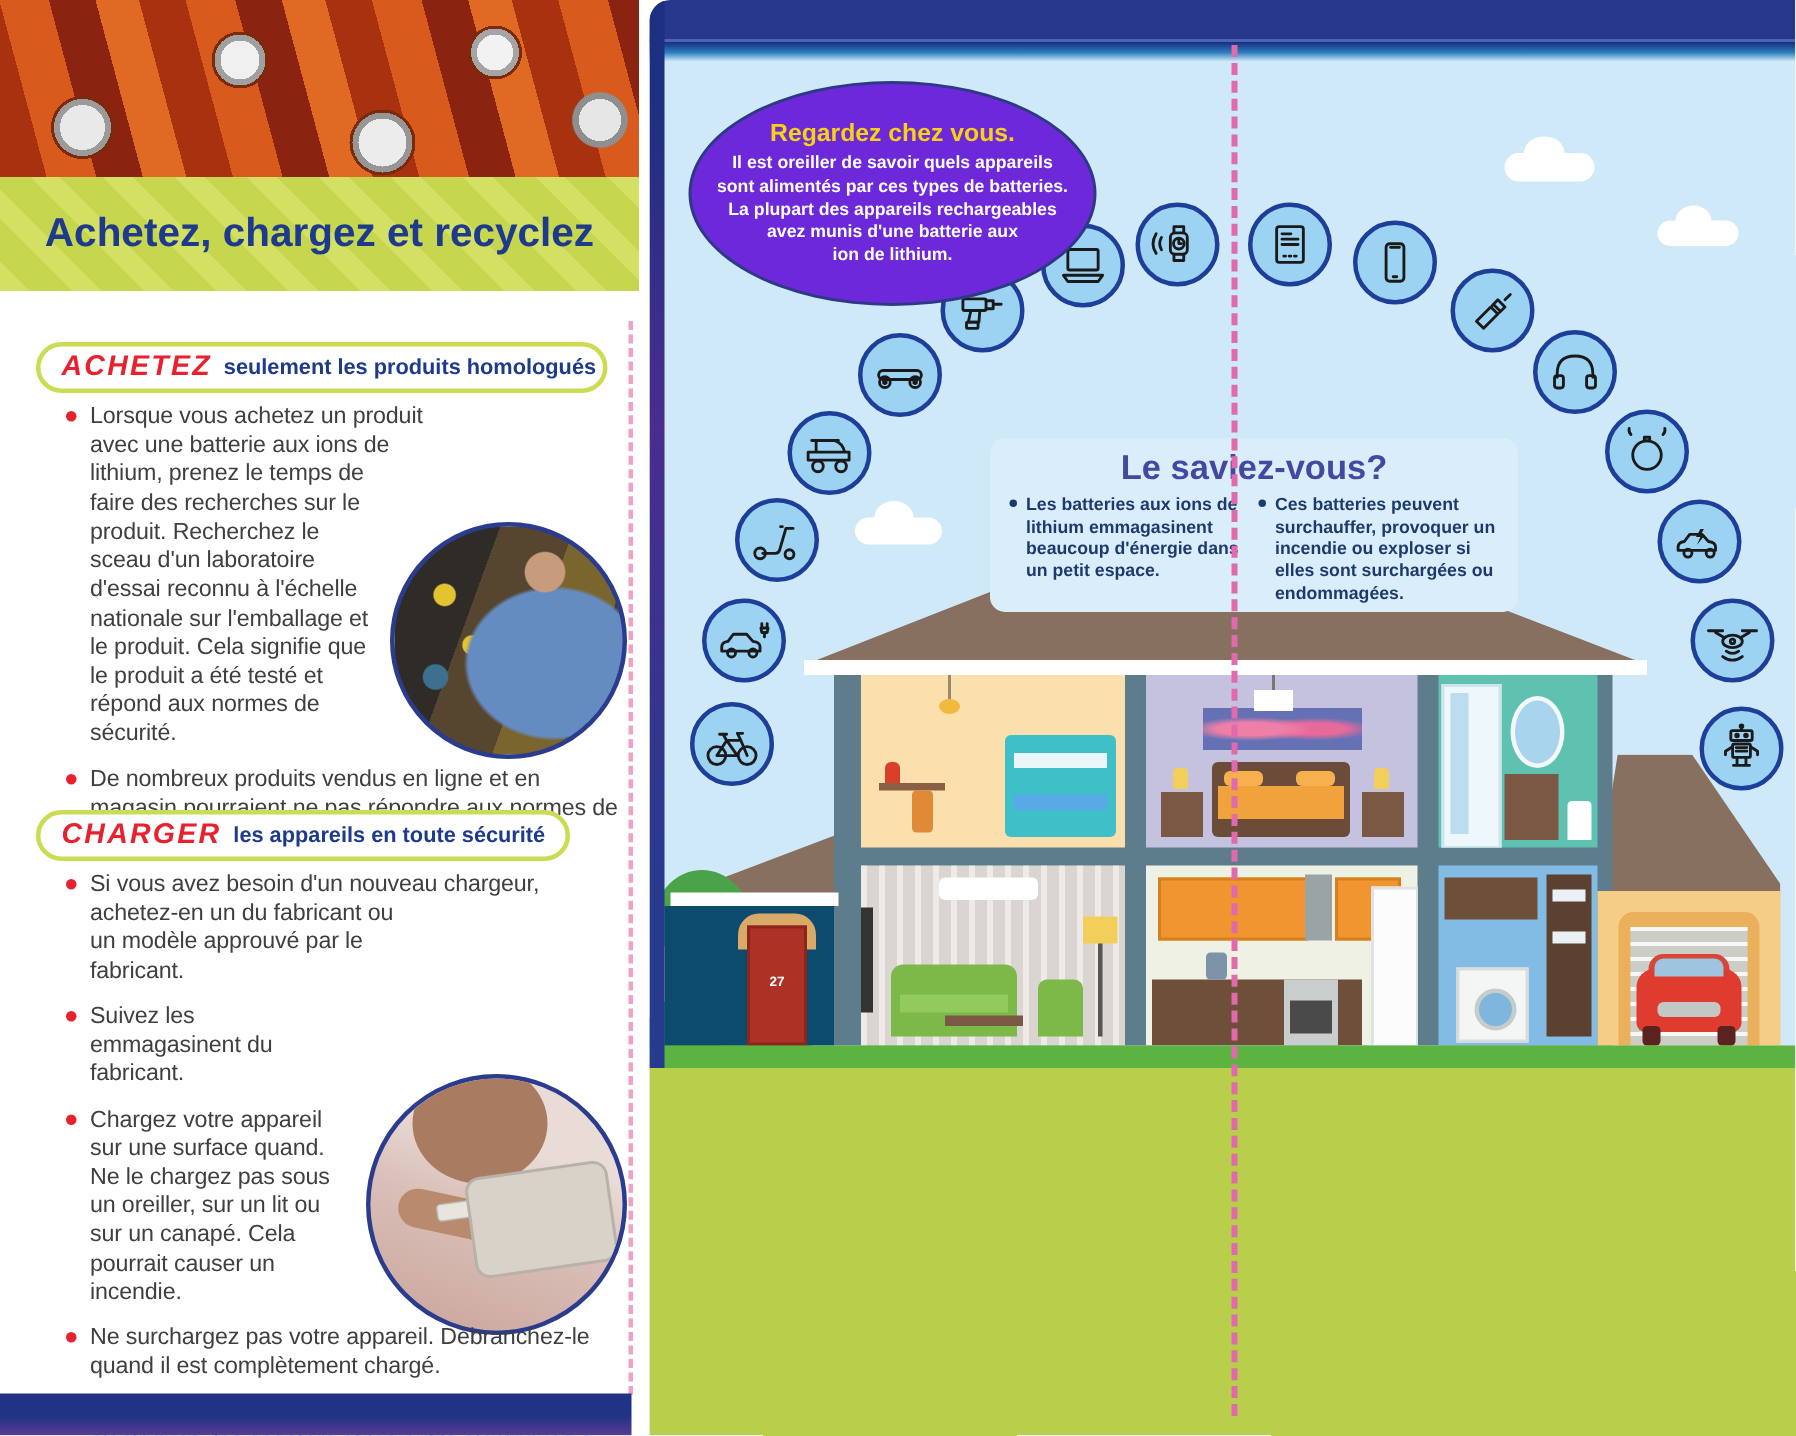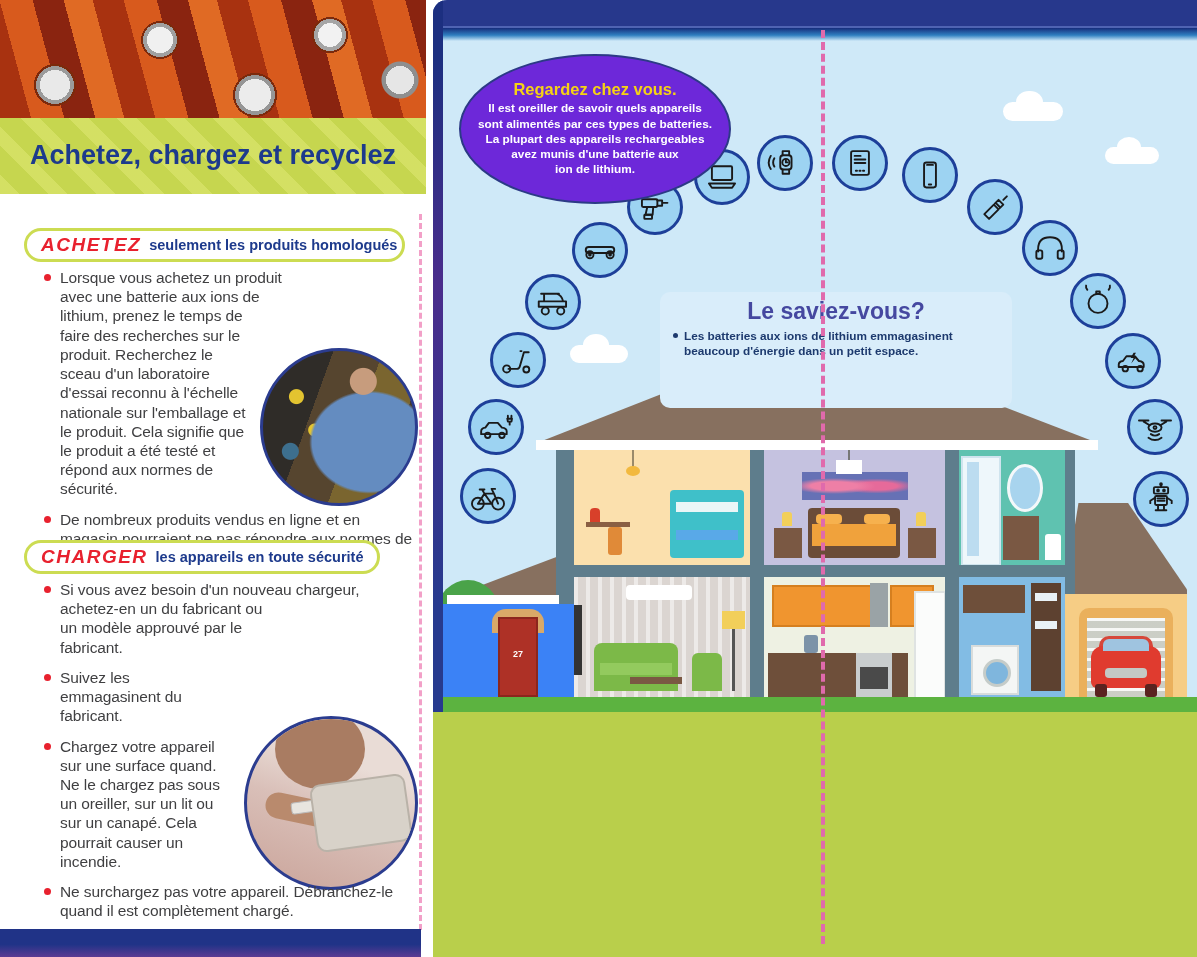--- a/index.html
+++ b/index.html
@@ -83,21 +83,21 @@
   #room-bed{left:208px;top:0;width:181px;height:115px;background:#c5c2e0;}
   #room-bath{left:403px;top:0;width:106px;height:115px;background:#5fc2b0;}
   #room-living{left:18px;top:127px;width:176px;height:120px;background:#dbd5d1;
      background-image:repeating-linear-gradient(90deg,rgba(255,255,255,.5) 0 4px,rgba(0,0,0,0) 4px 12px);}
   #room-kitchen{left:208px;top:127px;width:181px;height:120px;background:#eef1e3;}
   #room-laundry{left:403px;top:127px;width:106px;height:120px;background:#82bce4;}
   .f{position:absolute;}
   
   #wing-left-roof{left:10px;top:556px;width:116px;height:44px;clip-path:polygon(0 100%,100% 0,100% 100%);}
   #wing-left-fascia{position:absolute;left:14px;top:595px;width:112px;height:9px;background:#fff;z-index:6;}
-  #wing-left-wall{position:absolute;left:10px;top:604px;width:131px;height:93px;background:#3b82f6;z-index:5;}
+  #wing-left-wall{position:absolute;left:10px;top:604px;width:113px;height:93px;background:#0c4a6e;z-index:5;}
   #door-arch{position:absolute;left:49px;top:5px;width:52px;height:24px;background:#d9a968;border-radius:14px 14px 0 0;}
   #front-door{position:absolute;left:55px;top:13px;width:40px;height:80px;background:#ae3126;border:2px solid #8c261d;
      box-sizing:border-box;color:#fff;font-weight:700;font-size:9px;text-align:center;padding-top:30px;}
   #wing-right-roof{left:620px;top:503px;width:134px;height:93px;
      clip-path:polygon(8% 100%,19% 0,56% 0,100% 93%,100% 100%);}
   #wing-right-wall{position:absolute;left:632px;top:594px;width:122px;height:103px;background:#f6cd85;z-index:5;}
   #garage-frame{position:absolute;left:14px;top:14px;width:94px;height:89px;background:#eab05c;border-radius:10px 10px 0 0;}
   #garage-door{position:absolute;left:22px;top:24px;width:78px;height:79px;background:#d8dbd2;
      background-image:repeating-linear-gradient(180deg,rgba(255,255,255,.8) 0 3px,rgba(0,0,0,.06) 3px 10px);}
   #red-car{position:absolute;left:26px;top:38px;width:70px;height:65px;}
@@ -303,20 +303,21 @@
       <div class="cl">sont alimentés par ces types de batteries.</div>
       <div class="cl">La plupart des appareils rechargeables</div>
       <div class="cl">avez munis d'une batterie aux</div>
       <div class="cl">ion de lithium.</div>
     </div>
 
     <div id="dyk">
       <div class="dt">Le saviez-vous?</div>
       <div class="cols">
         <div class="db">Les batteries aux ions de lithium emmagasinent beaucoup d'énergie dans un petit espace.</div>
+        <div class="db">Ces batteries peuvent surchauffer, provoquer un incendie ou exploser si elles sont surchargées ou endommagées.</div>
       </div>
     </div>
 
     <div class="roof" id="roof-main"></div>
     <div id="eave"></div>
     <div id="floors">
       <div class="room" id="room-kids">
         <div class="f" style="left:96px;top:40px;width:74px;height:68px;background:#3fc0c9;border-radius:4px"></div>
         <div class="f" style="left:102px;top:52px;width:62px;height:10px;background:#eaf6f7"></div>
         <div class="f" style="left:102px;top:80px;width:62px;height:10px;background:#59a9e8"></div>

